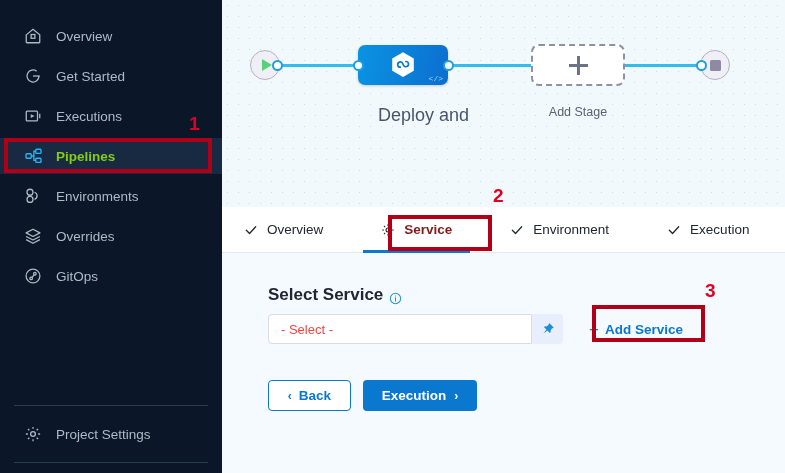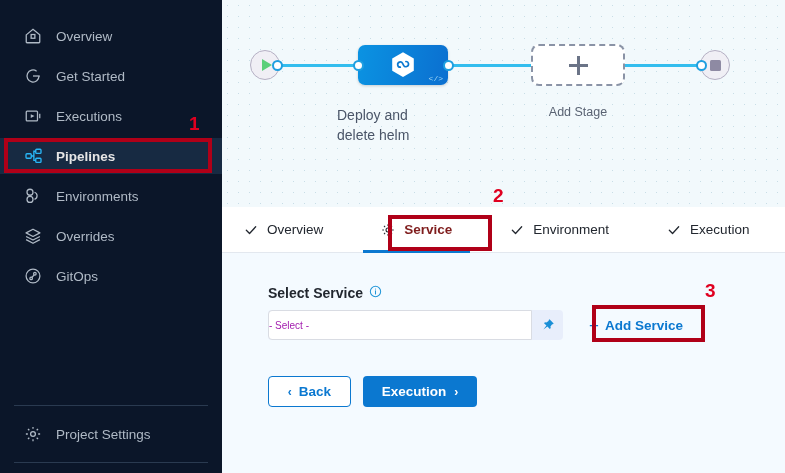--- a/index.html
+++ b/index.html
@@ -23,21 +23,21 @@
     color: #b0bac6; font-size: 13.5px;
     margin-bottom: 4px;
   }
   .nav-item .nav-ico {
     width: 22px; height: 20px; margin-right: 12px;
     display: flex; align-items: center; justify-content: center;
     flex: 0 0 22px;
   }
   .nav-item .nav-ico svg { display:block; }
   .nav-item.active {
-    background: #172a42; color: #e5e5e5; font-weight: bold;
+    background: #172a42; color: #84cc16; font-weight: bold;
   }
   .nav-divider {
     height: 1px; background: #2a3a50;
     margin: 10px 14px 10px 14px;
   }
   #sidebar-bottom { position: absolute; left: 0; bottom: 0; width: 222px; }
 
   
   #main {
     position: absolute; left: 222px; top: 0;
@@ -84,21 +84,21 @@
     box-shadow: 0 1px 3px rgba(0,0,0,.18);
     display: flex; align-items: center; justify-content: center;
     z-index: 2;
   }
   #stage-node .code-mark {
     position: absolute; right: 5px; bottom: 2px;
     font-size: 8px; color: #9fd6f5; font-family: "Liberation Mono", monospace;
   }
   #stage-label {
     position: absolute; left: 115px; top: 105px; width: 132px;
-    text-align: left; font-size: 14px; color: #4a5568; line-height: 20px;
+    text-align: right; font-size: 18px; color: #4a5568; line-height: 20px;
   }
   #add-stage-node {
     position: absolute; left: 309px; top: 44px;
     width: 94px; height: 42px; border-radius: 8px;
     background: #ffffff; border: 2px dashed #8a93a6;
     display: flex; align-items: center; justify-content: center;
     z-index: 2;
   }
   .plus-glyph {
     position: relative; width: 19px; height: 19px;
@@ -133,36 +133,36 @@
     content:""; position:absolute; left:-18px; right:-18px; bottom:0;
     height:3px; background:#0b78d0;
   }
 
   
   #panel {
     position: relative; height: 220px; background: #f4faff;
     padding: 32px 0 0 46px;
   }
   #field-label {
-    display: flex; align-items: flex-start;
-    font-size: 14px; font-weight: bold; color: #22272f;
+    display: flex; align-items: flex-end;
+    font-size: 17px; font-weight: bold; color: #22272f;
     margin-bottom: 9px;
   }
   #field-label .info-ico { margin-left: 6px; display:flex; }
   .select-row { display: flex; align-items: center; }
   #select-wrap {
     display: flex; align-items: stretch;
     width: 295px; height: 30px;
     background: #e8eefb; border-radius: 4px;
   }
   #select-box {
     flex: 1; background: #ffffff;
     border: 1px solid #d9dce3; border-radius: 4px 0 0 4px;
-    display: flex; align-items: center; 
-    font-size: 10px; color: #a21caf;
+    display: flex; align-items: center; padding-left: 12px;
+    font-size: 13px; color: #ef4444;
   }
   #pin-btn {
     width: 31px; display: flex; align-items: center; justify-content: center;
     border-radius: 0 4px 4px 0;
   }
   #add-service {
     margin-left: 26px;
     display: flex; align-items: center;
     font-size: 13.5px; font-weight: bold; color: #0b78d0;
   }
@@ -327,21 +327,20 @@
             <path d="M10.3 16.2a2.6 2.6 0 1 1 2.3-3.8l1 1.9a2.6 2.6 0 1 0 2.3-3.8"></path>
           </g>
         </svg>
         <span class="code-mark">&lt;/&gt;</span>
       </div>
       <div class="dot" style="left:131px;"></div>
       <div class="dot" style="left:221px;"></div>
 
       <div id="stage-label">
         <div>Deploy and</div>
-        <div>delete helm</div>
       </div>
 
       <div id="add-stage-node">
         <div class="plus-glyph"></div>
       </div>
       <div id="add-stage-label">Add Stage</div>
 
       <div class="endcircle" id="end-node">
         <div class="sq-stop"></div>
       </div>

